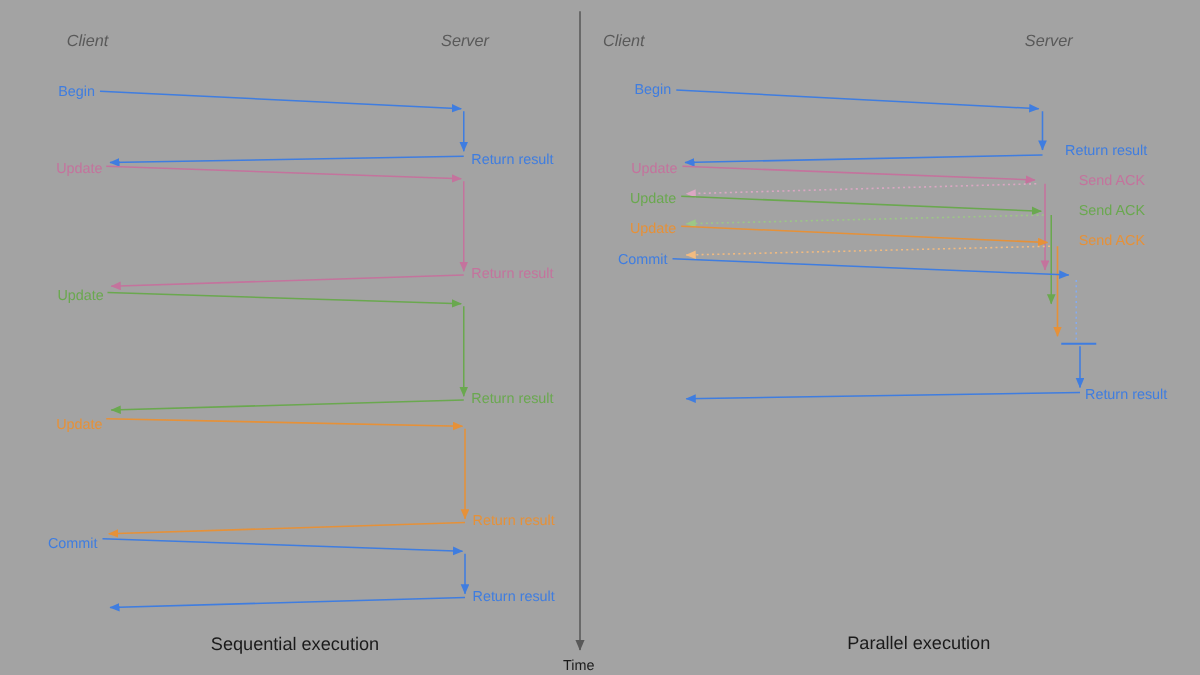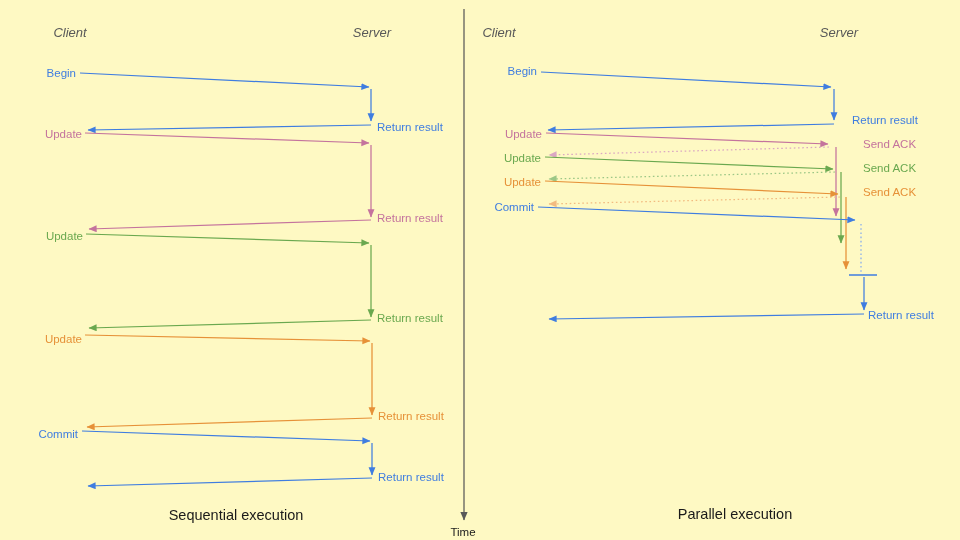--- a/index.html
+++ b/index.html
@@ -1,16 +1,16 @@
 <!DOCTYPE html>
 <html style="--c-blue: #3f7de0; --c-pink: #c4739d; --c-green: #6aa84f; --c-orange: #e69138; --c-lblue: #85abef; --c-lpink: #dba7c3; --c-lgreen: #9cc786; --c-lorange: #f2bb80; --c-header: #595959; --c-axis: #595959; --c-caption: #1a1a1a;"><head>
 <meta charset="utf-8">
 <style>
   html,body{margin:0;padding:0;background:#ffffff;}
-  .stage{position:relative;width:960px;height:540px;background:#fef9c3;overflow:hidden;
+  .stage{position:relative;width:960px;height:540px;background:#a3a3a3;overflow:hidden;
          font-family:"Liberation Sans", sans-serif;}
   svg{display:block;}
   text{font-family:"Liberation Sans", sans-serif;}
   .hdr{font-size:13px;font-style:italic;fill:var(--c-header);}
   .lbl{font-size:11.5px;}
   .caption{font-size:14.5px;fill:var(--c-caption);}
   .time-lbl{font-size:11.5px;fill:var(--c-caption);}
   .t-blue{fill:var(--c-blue);}
   .t-pink{fill:var(--c-pink);}
   .t-green{fill:var(--c-green);}

